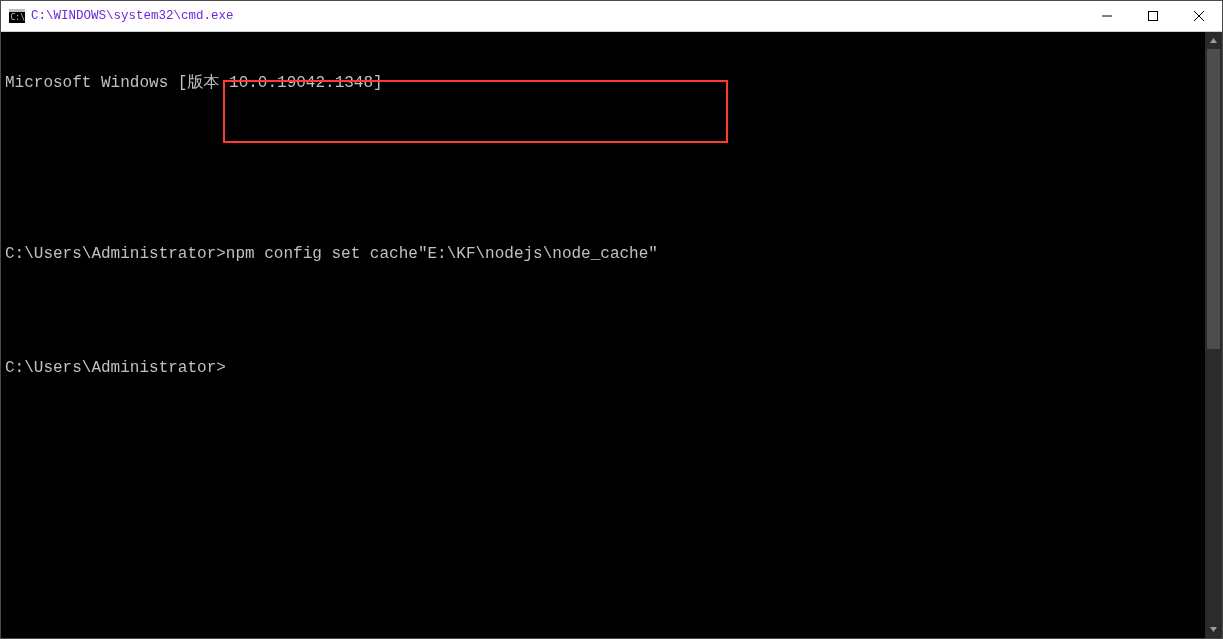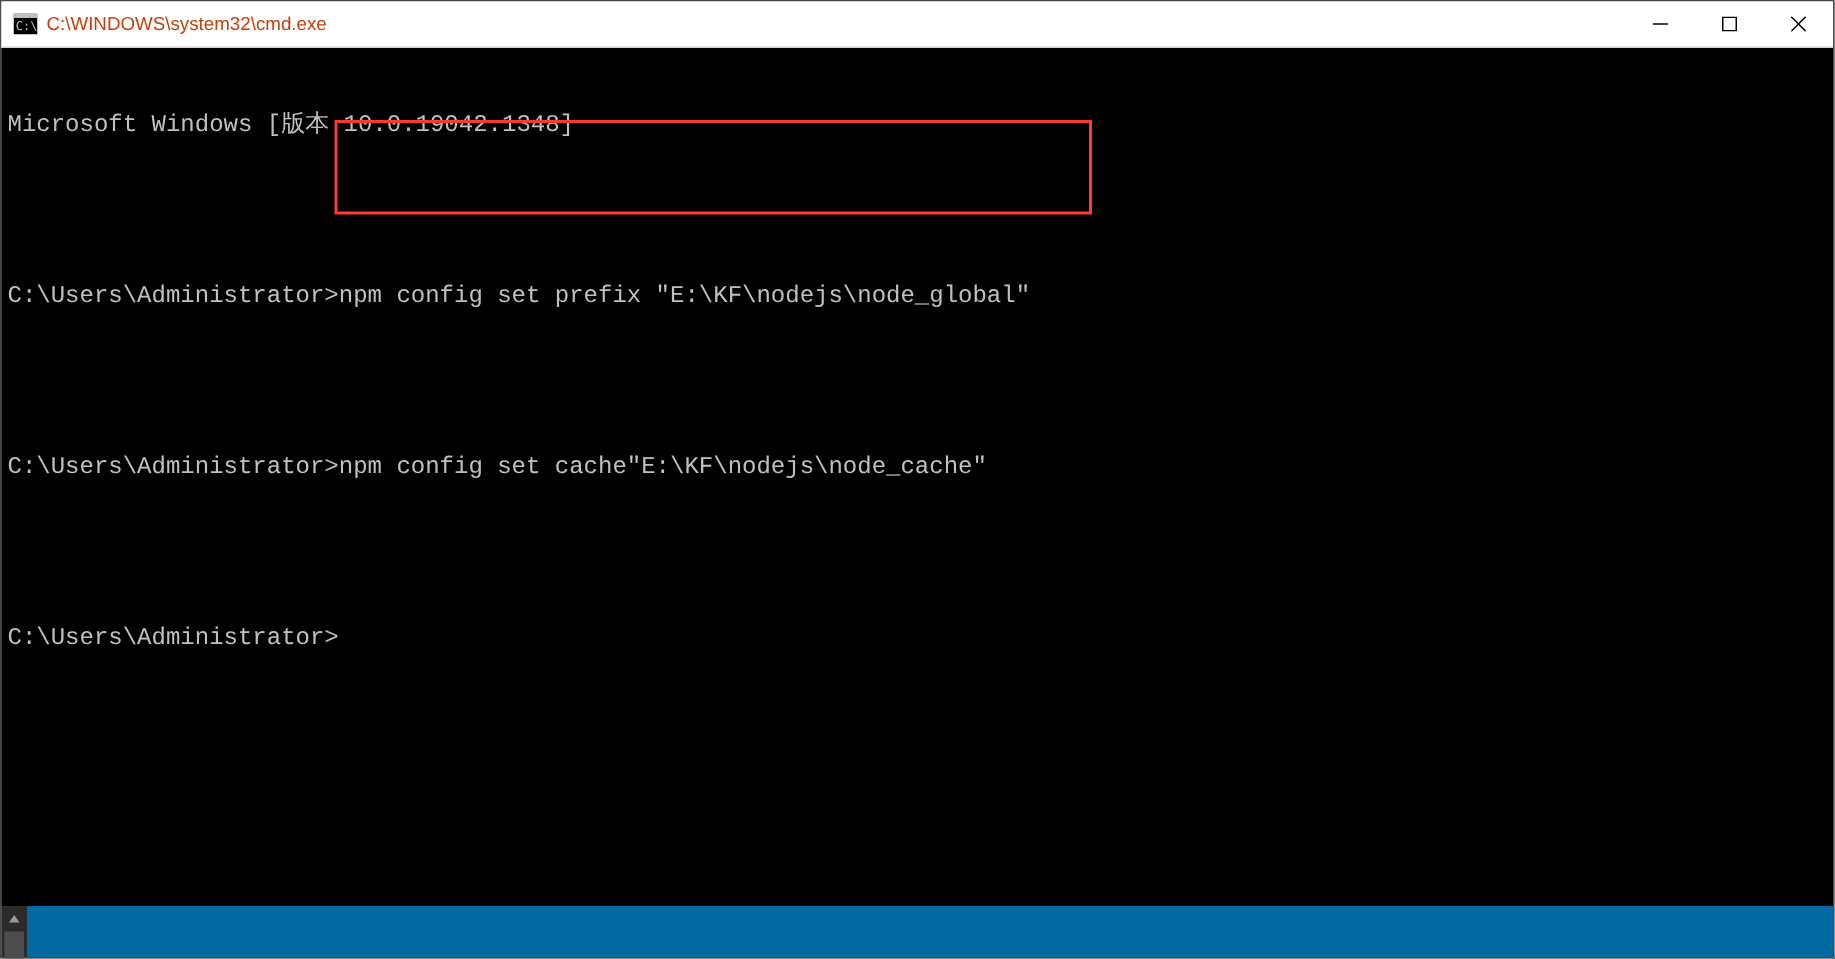--- a/index.html
+++ b/index.html
@@ -28,41 +28,42 @@
     height: 16px;
     margin-left: 8px;
     margin-right: 6px;
     display: flex;
     align-items: center;
     justify-content: center;
   }
   .titlebar .app-icon svg { display:block; }
   .titlebar .title {
     font-size: 12.5px;
-    color: #c2410c;
+    color: #6d28d9;
     flex: 0 0 auto;
+    font-family: Liberation Mono, monospace;
   }
   .titlebar .spacer { flex: 1 1 auto; }
   .win-controls { display: flex; height: 100%; }
   .win-btn {
     width: 46px;
     height: 100%;
     display: flex;
     align-items: center;
     justify-content: center;
     color: #000;
   }
   .win-btn svg { display:block; }
 
   
   .client {
     flex: 1 1 auto;
     display: flex;
-    flex-direction: column;
-    background: #0369a1;
+    flex-direction: row;
+    background: #bef264;
     min-height: 0;
   }
   .console {
     flex: 1 1 auto;
     position: relative;
     background: #000;
     color: #c0c0c0;
     font-family: "NSimSun","SimSun","Consolas","Courier New",monospace;
     font-size: 16px;
     line-height: 19px;
@@ -145,21 +146,20 @@
             <line x1="10" y1="0" x2="0" y2="10" stroke="currentColor" stroke-width="1"></line>
           </svg>
       </div>
     </div>
   </div>
 
   <div class="client">
     <div class="console">
       <span class="line">Microsoft Windows [版本 10.0.19042.1348]</span>
       <span class="blank"></span>
-      <span class="line"><span>C:\Users\Administrator&gt;</span><span>npm config set prefix "E:\KF\nodejs\node_global"</span></span>
       <span class="blank"></span>
       <span class="line"><span>C:\Users\Administrator&gt;</span><span>npm config set cache"E:\KF\nodejs\node_cache"</span></span>
       <span class="blank"></span>
       <span class="line"><span>C:\Users\Administrator&gt;</span><span></span></span>
 
       <div class="highlight-box"></div>
     </div>
 
     <div class="vscroll">
       <div class="sb-btn">

